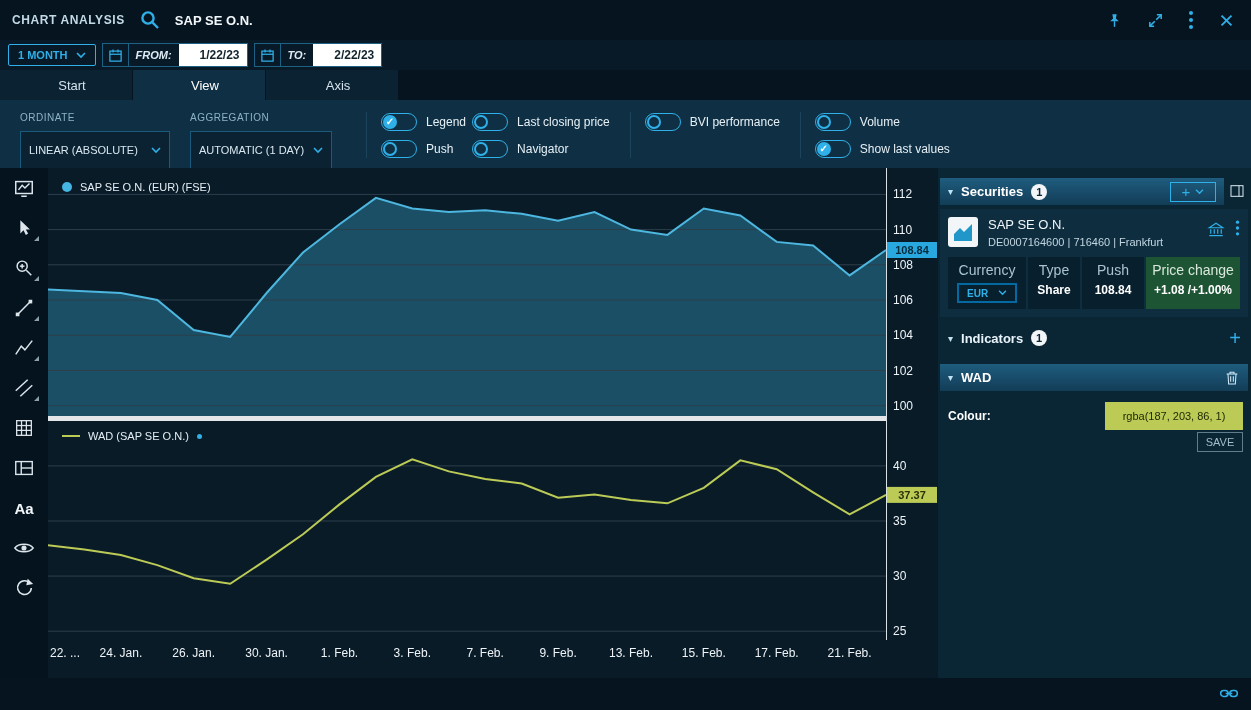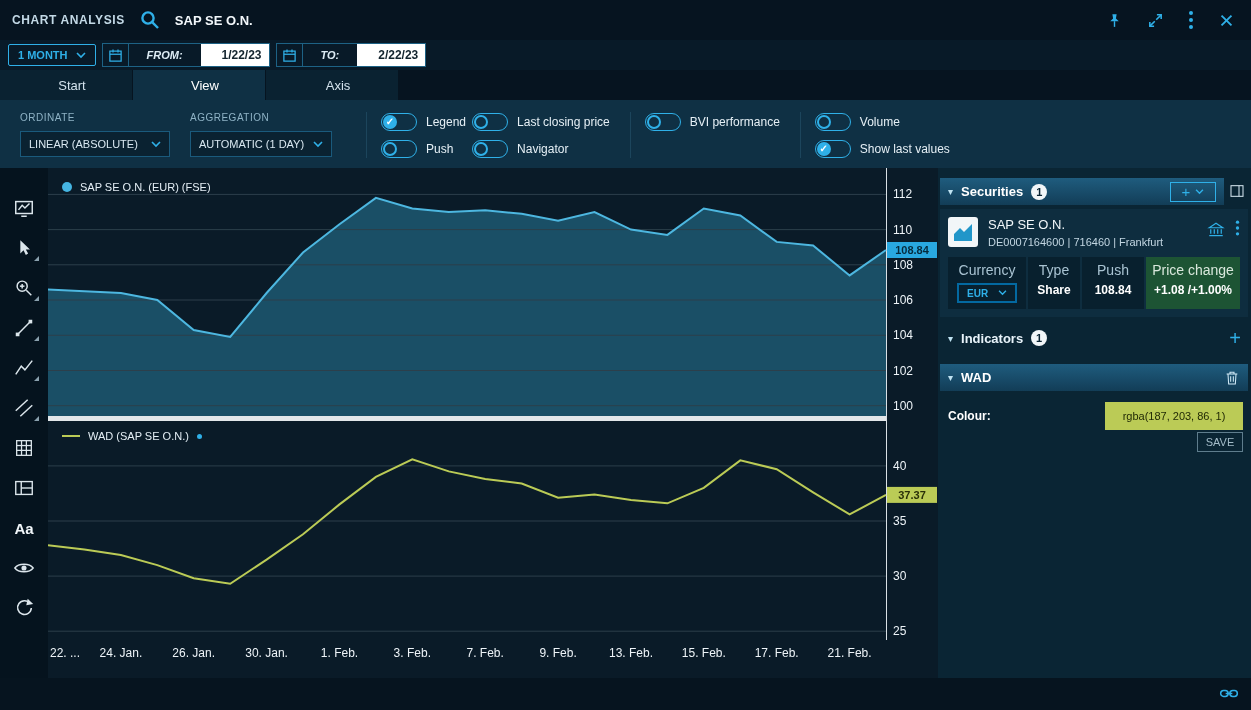--- a/index.html
+++ b/index.html
@@ -12,46 +12,46 @@
   .tb-search { margin-left:14px; display:flex; align-items:center; cursor:pointer; }
   .tb-sec { color:#f2f7fa; font-size:13px; font-weight:bold; margin-left:14px; }
   .tb-icons { margin-left:auto; display:flex; align-items:center; gap:24px; margin-right:16px; }
   .tb-icons span { display:flex; align-items:center; cursor:pointer; }
 
   
   .toolbar { position:absolute; top:40px; left:0; right:0; height:30px; display:flex; align-items:center; gap:6px; padding-left:8px; }
   .period-btn { height:22px; border:1px solid #2fb0e8; border-radius:2px; color:#2fb0e8; font-size:11px; font-weight:bold; display:flex; align-items:center; gap:8px; padding:0 9px; cursor:pointer; }
   .date-group { display:flex; height:24px; border:1px solid #1d6285; align-items:stretch; }
   .cal-seg { width:26px; display:flex; align-items:center; justify-content:center; border-right:1px solid #1d6285; cursor:pointer; }
-  .date-label { color:#dcebf4; font-style:italic; font-size:11px; font-weight:bold; padding:0 18px; display:flex; align-items:center; }
+  .date-label { color:#dcebf4; font-style:italic; font-size:11px; font-weight:bold; padding:0 7px; display:flex; align-items:center; }
   .date-input { width:68px; border:none; outline:none; background:#fff; color:#13242e; font-size:12px; font-weight:bold; text-align:right; padding:0 7px; font-family:"Liberation Sans",sans-serif; }
 
   
   .tabbar { position:absolute; top:70px; left:0; right:0; height:30px; background:#061420; display:flex; }
   .tab { width:132px; display:flex; align-items:center; justify-content:center; font-size:13px; color:#d3e2ec; background:#0a2231; margin-right:1px; cursor:pointer;padding-left:12px; }
   .tab.active { background:#0f3044; color:#ffffff; }
 
   
   .options { position:absolute; top:100px; left:0; right:0; height:68px; background:#0f3044; display:flex; padding:12px 0 0 20px; }
   .opt-col { display:flex; flex-direction:column; gap:8px; margin-right:20px; }
   .opt-label { font-size:10px; color:#8fb3c6; letter-spacing:.5px; }
-  .dropdown { height:24px; background:#0a2231; border:1px solid #1a5a7c; color:#d9e8f1; font-size:11px; display:flex; align-items:center; justify-content:space-between; padding:12px 8px; gap:8px; cursor:pointer; }
+  .dropdown { height:24px; background:#0a2231; border:1px solid #1a5a7c; color:#d9e8f1; font-size:11px; display:flex; align-items:center; justify-content:space-between; padding:18px 8px; gap:8px; cursor:pointer; }
   .w150 { width:150px; } .w142 { width:142px; }
   .vdiv { width:1px; background:#1c455c; margin:0 14px; height:46px; }
   .tgl-col { display:flex; flex-direction:column; gap:9px; padding-top:1px; margin-right:6px; }
   .toggle-row { display:flex; align-items:center; gap:9px; height:18px; }
   .pill { width:36px; height:18px; border:1px solid #2fb0e8; border-radius:10px; position:relative; flex:none; cursor:pointer; }
   .knob { position:absolute; left:1px; top:1px; width:14px; height:14px; border-radius:50%; border:2px solid #2fb0e8; display:flex; align-items:center; justify-content:center; }
   .pill.on .knob { background:#2fb0e8; }
   .tick { display:none; color:#fff; font-size:10px; font-weight:bold; line-height:1; }
   .pill.on .tick { display:block; }
   .tgl-label { font-size:12px; color:#e6f0f6; }
 
   
-  .lefttools { position:absolute; top:168px; left:0; width:48px; bottom:32px; background:#05131e; display:flex; flex-direction:column; align-items:center; padding-top:24px; gap:8px; }
+  .lefttools { position:absolute; top:168px; left:0; width:48px; bottom:32px; background:#05131e; display:flex; flex-direction:column; align-items:center; padding-top:4px; gap:8px; }
   .tool { width:36px; height:32px; display:flex; align-items:center; justify-content:center; position:relative; cursor:pointer; }
   .corner { position:absolute; right:3px; bottom:3px; width:0; height:0; border-left:5px solid transparent; border-bottom:5px solid #8aa0ad; }
   .aa { color:#f2f7fa; font-size:15px; font-weight:bold; }
 
   
   .chart { position:absolute; left:48px; top:168px; width:890px; height:510px; background:#0a1b28; }
   #chart-svg { position:absolute; left:0; top:0; }
   #chart-svg text { font-family:"Liberation Sans", sans-serif; }
   .legend { position:absolute; display:flex; align-items:center; gap:8px; color:#e4eef5; font-size:11px; }
   .legend1 { left:14px; top:13px; }

